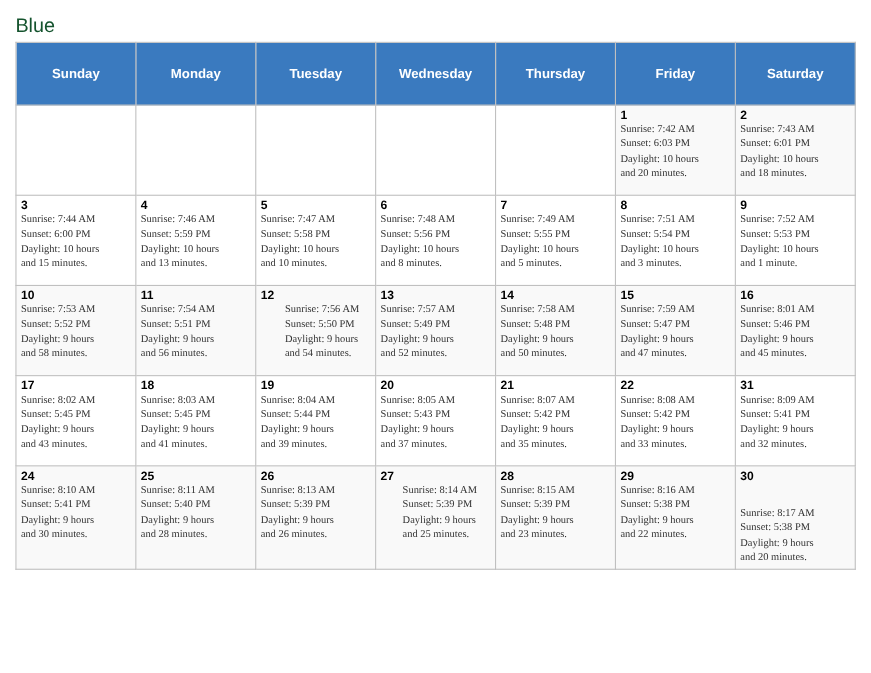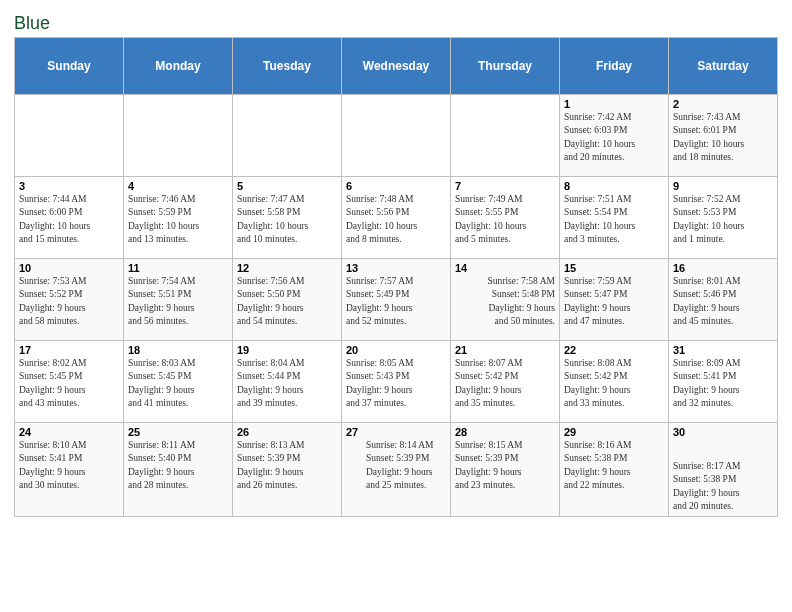--- a/index.html
+++ b/index.html
@@ -205,35 +205,35 @@
           </td>
           <td>
             <span class="day-num">11</span>
             <div class="day-detail" style="white-space: pre-line;">Sunrise: 7:54 AM
 Sunset: 5:51 PM
 Daylight: 9 hours
 and 56 minutes.</div>
           </td>
           <td>
             <span class="day-num">12</span>
-            <div class="day-detail" style="white-space: pre-line;">Sunrise: 7:56 AM
+            <div class="day-detail" style="white-space: pre-line; margin-left: 22px;">Sunrise: 7:56 AM
 Sunset: 5:50 PM
 Daylight: 9 hours
 and 54 minutes.</div>
           </td>
           <td>
             <span class="day-num">13</span>
             <div class="day-detail" style="white-space: pre-line;">Sunrise: 7:57 AM
 Sunset: 5:49 PM
 Daylight: 9 hours
 and 52 minutes.</div>
           </td>
           <td>
             <span class="day-num">14</span>
-            <div class="day-detail" style="white-space: pre-line; text-align: right;">Sunrise: 7:58 AM
+            <div class="day-detail" style="white-space: pre-line;">Sunrise: 7:58 AM
 Sunset: 5:48 PM
 Daylight: 9 hours
 and 50 minutes.</div>
           </td>
           <td>
             <span class="day-num">15</span>
             <div class="day-detail" style="white-space: pre-line;">Sunrise: 7:59 AM
 Sunset: 5:47 PM
 Daylight: 9 hours
 and 47 minutes.</div>

